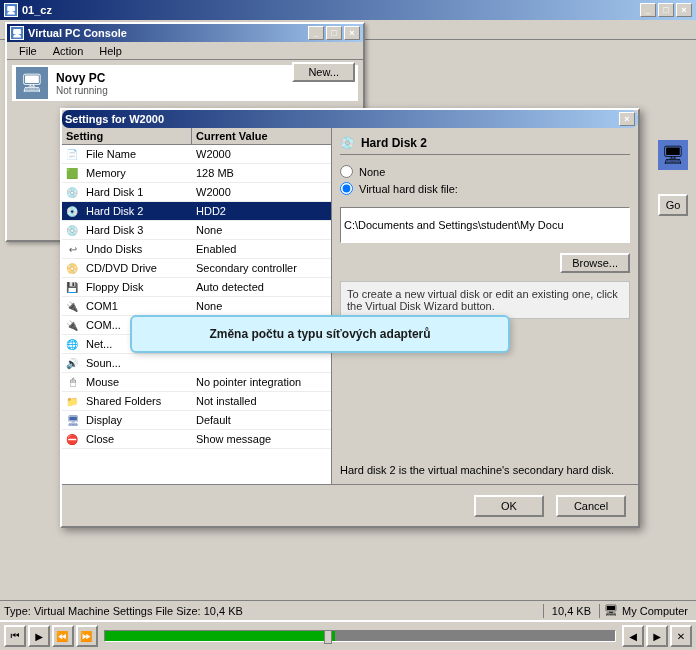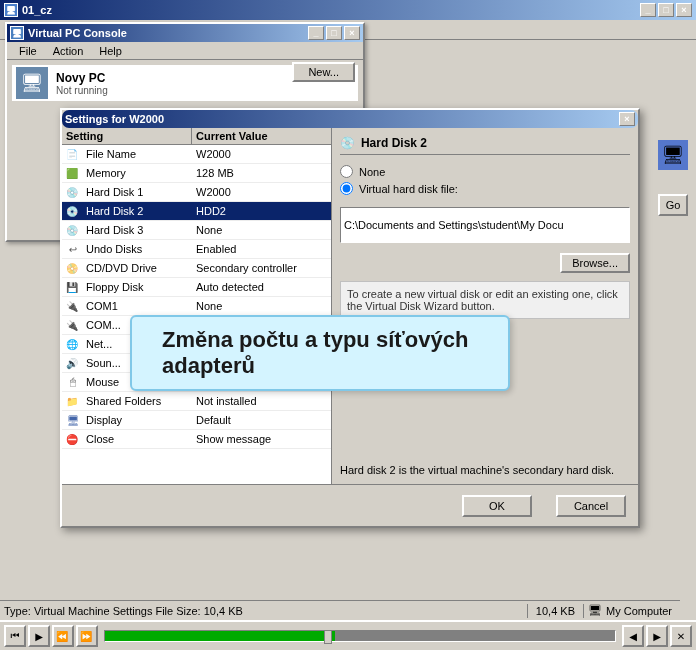--- a/index.html
+++ b/index.html
@@ -258,46 +258,47 @@
       border: 1px solid #c0c0c0;
       padding: 6px;
       margin-top: 2px;
     }
 
     
     .tooltip-callout {
       position: absolute;
       top: 315px; left: 130px;
       width: 380px;
-      padding: 10px 30px;
+      padding: 10px 8px;
       background: #d4f4ff;
       border: 2px solid #80c8e8;
       border-radius: 6px;
-      font-size: 22px;
+      font-size: 12px;
       font-weight: bold;
       color: #1a1a1a;
       z-index: 20;
       box-shadow: 2px 2px 6px rgba(0,0,0,0.2);
+      text-align: center;
     }
 
     
     .bottom-desc {
       font-size: 11px;
       margin-top: auto;
       padding-top: 4px;
     }
 
     
     .settings-footer {
       height: 42px;
       display: flex;
       align-items: center;
       justify-content: flex-end;
       padding: 16px 12px;
-      gap: 24px;
+      gap: 12px;
       border-top: 1px solid #808080;
     }
     .dialog-btn {
       width: 70px;
       height: 22px;
       background: #d4d0c8;
       border: 2px solid;
       border-color: #fff #808080 #808080 #fff;
       cursor: pointer;
       font-size: 11px;
@@ -317,21 +318,21 @@
       border: 2px solid;
       border-color: #fff #808080 #808080 #fff;
       cursor: pointer;
       font-size: 11px;
       display: flex; align-items: center; justify-content: center; margin-top: 20px;
     }
 
     
     .status-bar {
       position: absolute;
-      bottom: 30px; left: 0; right: 16px;
+      bottom: 30px; left: 0; right: 0;
       height: 20px;
       background: #d4d0c8;
       border-top: 1px solid #808080;
       display: flex;
       align-items: center;
       padding: 0 4px;
       font-size: 11px;
     }
     .status-left { flex: 1; }
     .status-separator {

